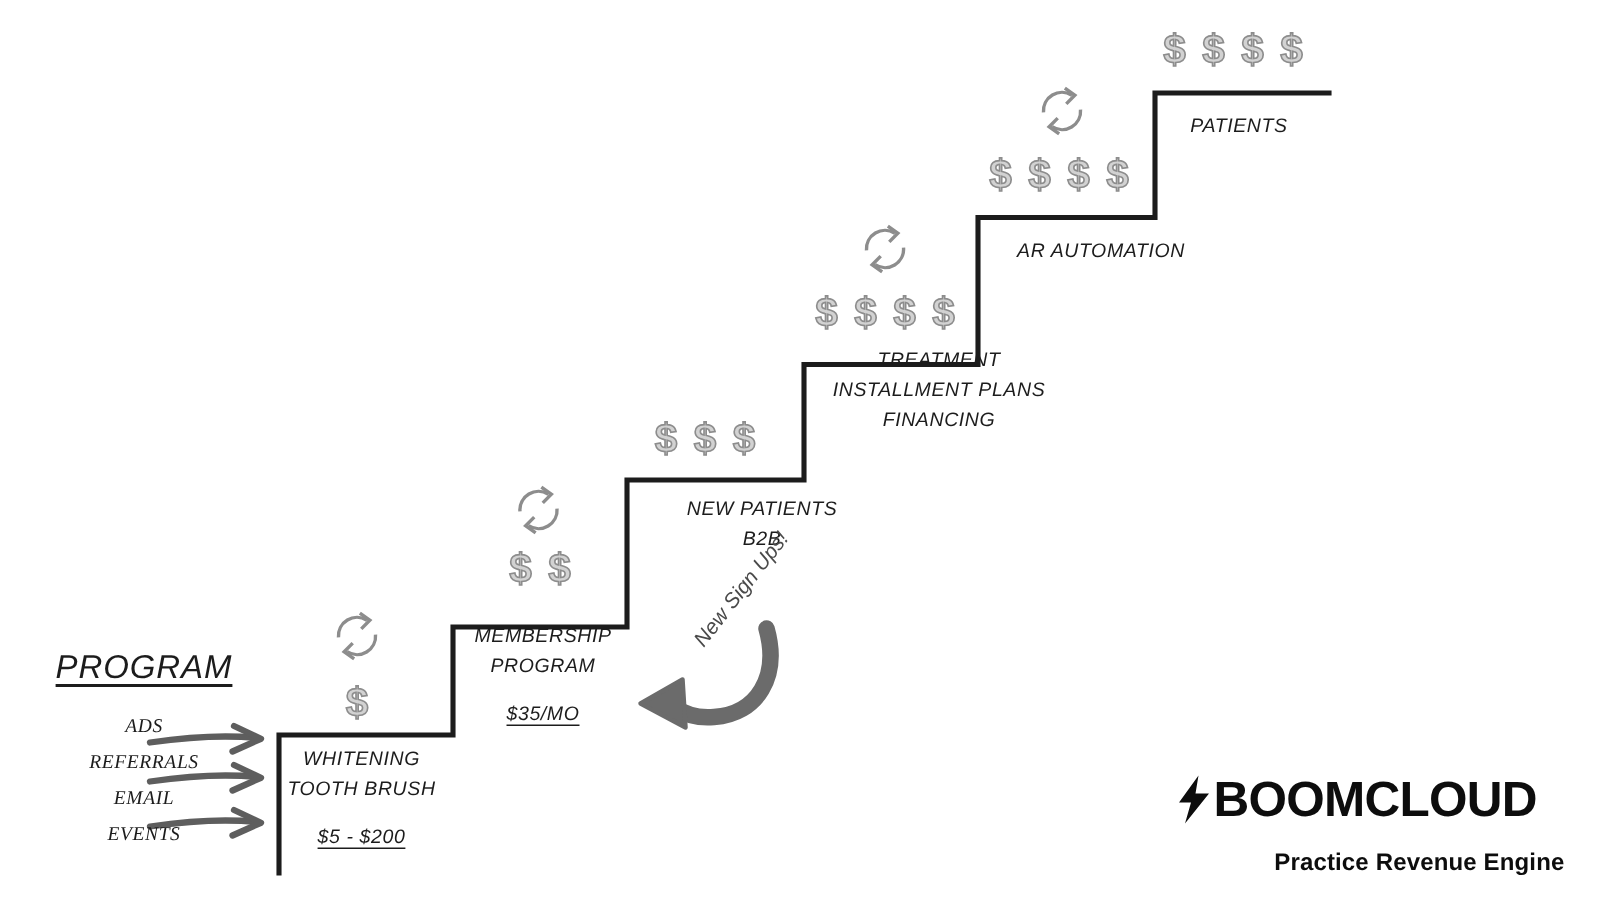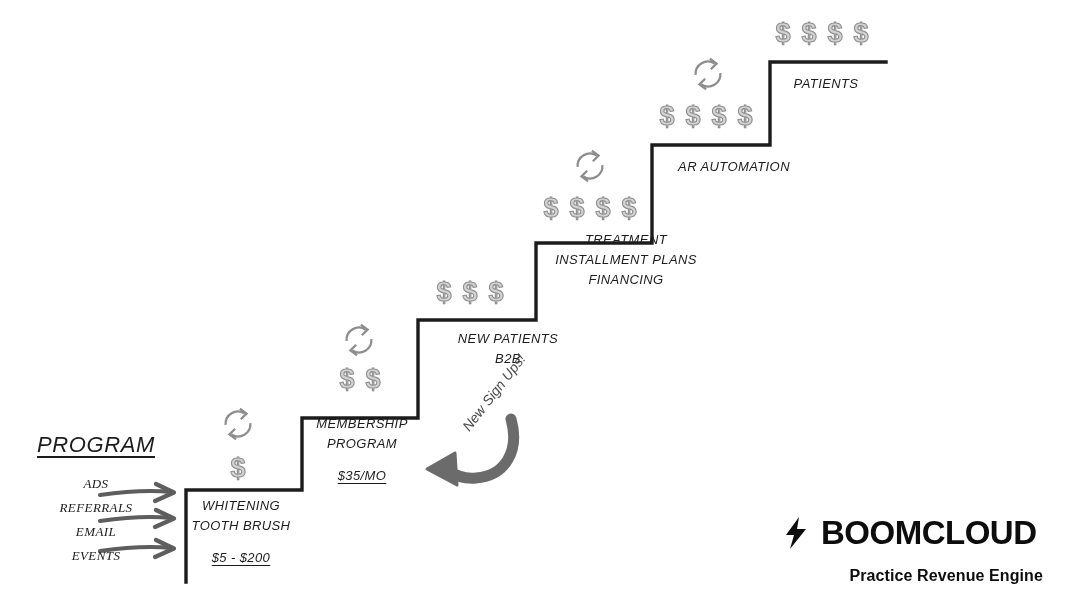--- a/index.html
+++ b/index.html
@@ -103,21 +103,21 @@
   #logo {
     position: absolute;
     left: 783px;
     top: 516px;
     width: 260px;
     color: #0d0d0d;
   }
   #logo-top {
     display: flex;
     align-items: flex-end;
-    gap: 12px;
+    gap: 0;
   }
   #logo-word {
     font-family: "Liberation Sans", sans-serif;
     font-weight: bold;
     font-size: 33px;
     letter-spacing: -0.5px;
     line-height: 34px;
   }
   #logo-tagline {
     font-family: "Liberation Sans", sans-serif;

